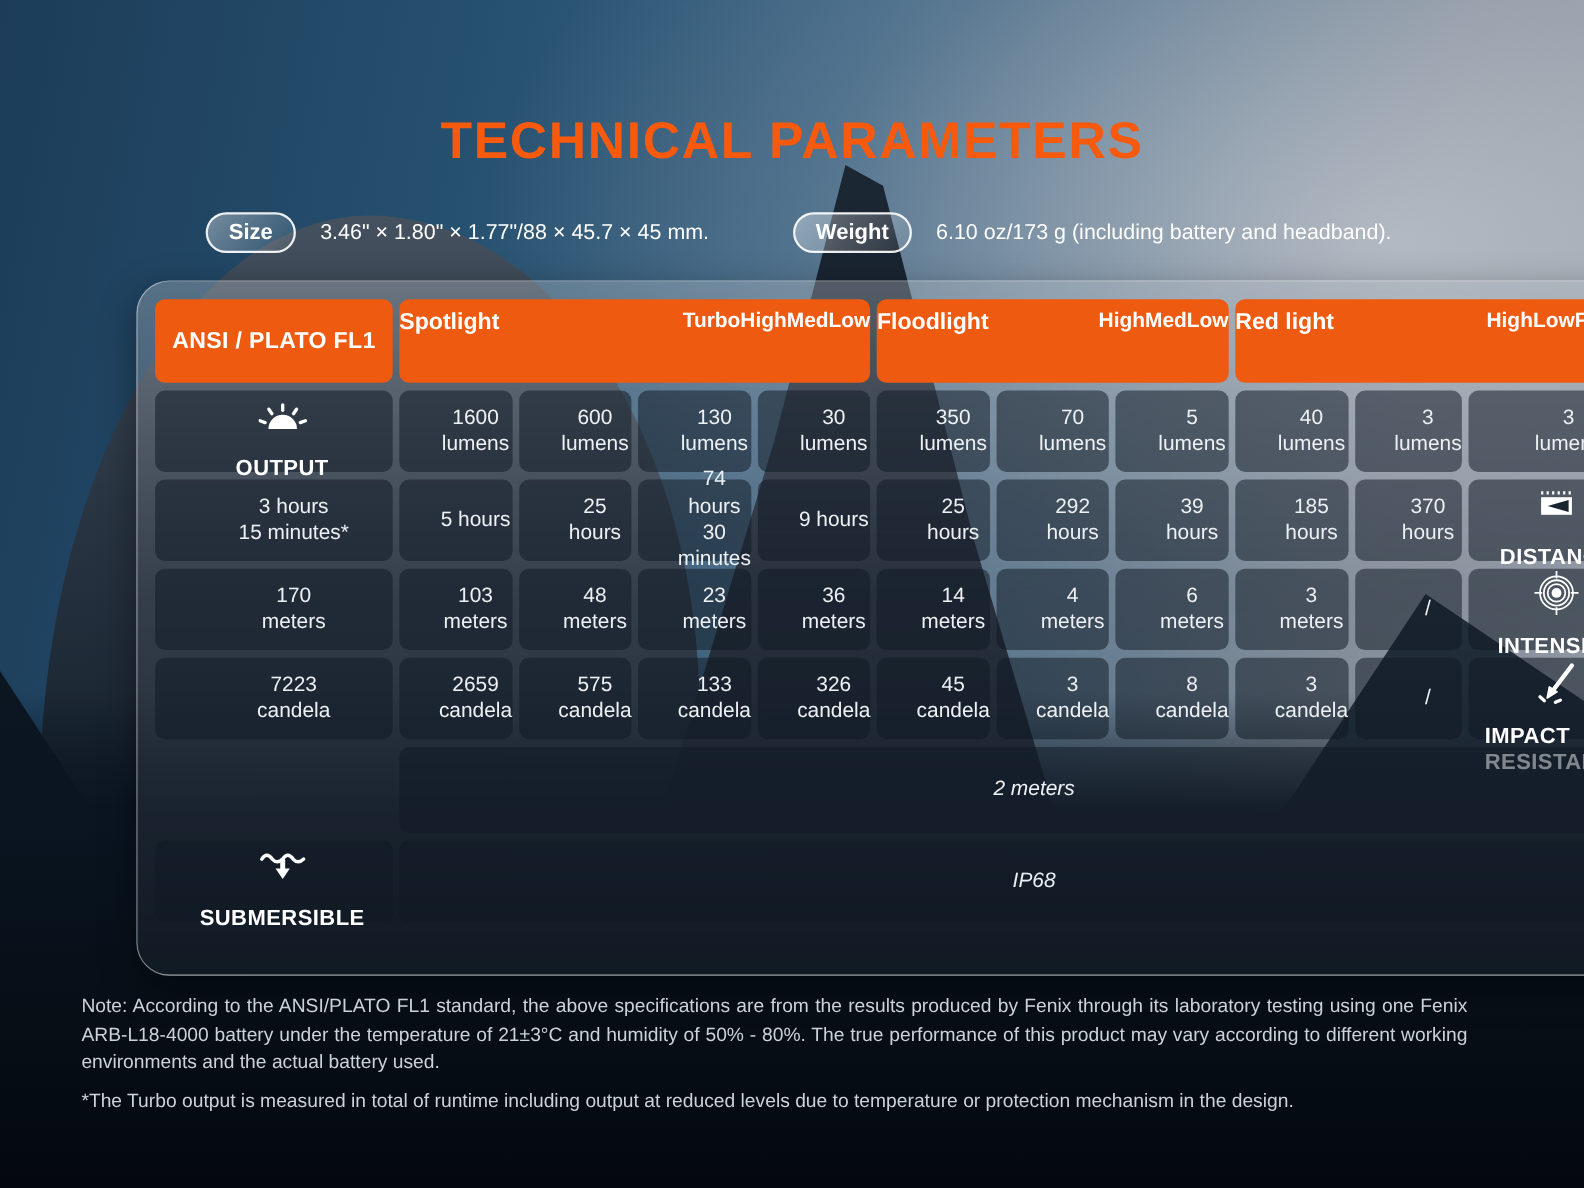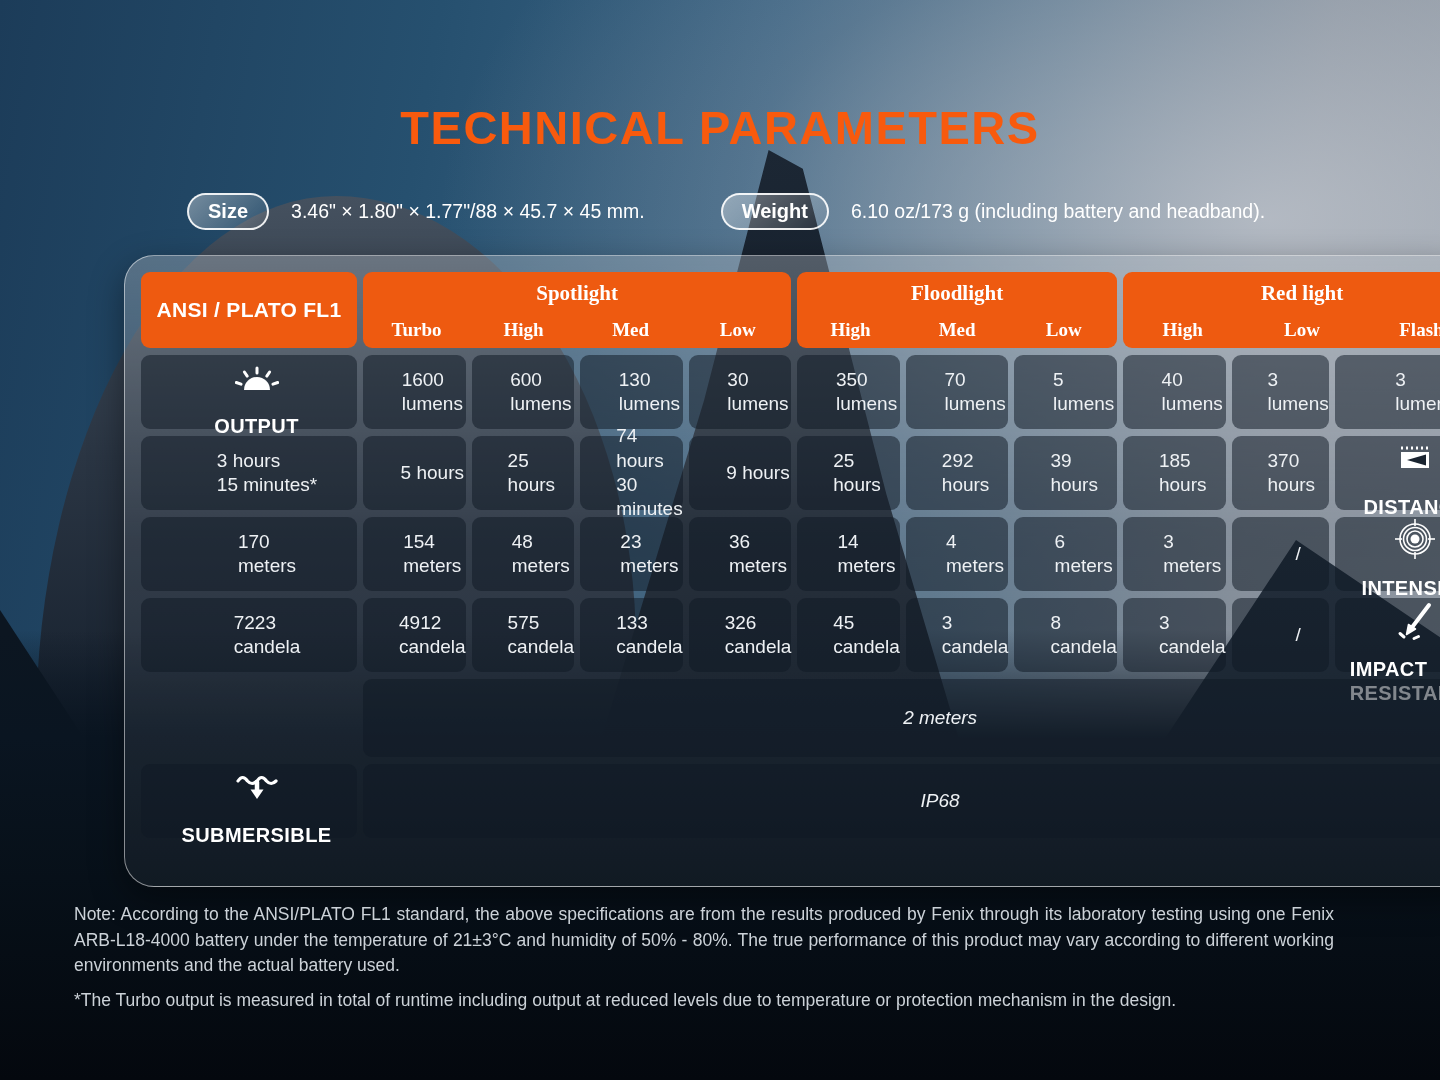--- a/index.html
+++ b/index.html
@@ -64,36 +64,36 @@
     margin:16px;display:grid;
     grid-template-columns:216px repeat(10,1fr);
     grid-template-rows:76px 74px 74px 74px 74px 78px 74px;
     gap:7px 6px;
   }
   .cell{border-radius:9px;box-sizing:border-box;}
   .corner{
     background:#ee5a10;display:flex;align-items:center;justify-content:center;
     color:#fff;font-weight:bold;font-size:21px;letter-spacing:0.3px;
   }
-  .group{background:#ee5a10;display:flex;flex-direction:column;justify-content:space-between;
-    padding:9px 0 7px;color:#fff;font-family:Liberation Serif, serif;}
+  .group{background:#ee5a10;display:flex;flex-direction:row;justify-content:space-between;
+    padding:9px 0 7px;color:#fff;}
   .g4{grid-column:span 4;}
   .g3{grid-column:span 3;}
   .gtitle{text-align:center;font-weight:bold;font-size:21px;}
   .gmodes{display:flex;}
   .gmodes span{flex:1;text-align:center;font-weight:bold;font-size:19px;}
   .rowlabel{
     background:rgba(15,24,36,0.52);display:flex;align-items:center;gap:15px;
     padding-left:15px;color:#fff;font-weight:bold;font-size:20px;letter-spacing:0.4px;flex-direction:column;
   }
   .rowlabel .ltext{max-width:152px;line-height:1.2;}
   .icon{width:44px;height:44px;flex:0 0 44px;display:flex;align-items:center;justify-content:center;}
   .val{
     background:rgba(15,24,36,0.52);display:flex;align-items:center;justify-content:center;
-    color:#eef1f4;font-size:19px;line-height:1.28;white-space:pre-line;padding-left:36px;
+    text-align:center;color:#eef1f4;font-size:19px;line-height:1.28;white-space:pre-line;padding-left:36px;
   }
   .span10{grid-column:2 / -1;font-style:italic;}
   
   .notes{position:absolute;left:74px;top:902px;width:1260px;color:#ccd2d8;font-size:17.5px;line-height:1.46;}
   .notes .p1{text-align:justify;margin:0;}
   .notes .p2{margin:9px 0 0 0;}
 </style>
 </head>
 <body>
 
@@ -201,21 +201,21 @@
         <svg width="44" height="44" viewBox="0 0 44 44">
           <line x1="8" y1="12" x2="36" y2="12" stroke="#fff" stroke-width="3" stroke-dasharray="2 3"></line>
           <rect x="8" y="16" width="28" height="16" fill="#fff"></rect>
           <path d="M33 18.5 L14 24 L33 29.5 z" fill="#1a2430"></path>
         </svg>
       </span>
       <span class="ltext">DISTANCE</span>
     </div>
     <div class="cell val">170
 meters</div>
-    <div class="cell val">154
+    <div class="cell val">103
 meters</div>
     <div class="cell val">48
 meters</div>
     <div class="cell val">23
 meters</div>
     <div class="cell val">36
 meters</div>
     <div class="cell val">14
 meters</div>
     <div class="cell val">4
@@ -236,21 +236,21 @@
           <line x1="22" y1="2" x2="22" y2="9" stroke-width="1.6"></line>
           <line x1="22" y1="35" x2="22" y2="42" stroke-width="1.6"></line>
           <line x1="2" y1="22" x2="9" y2="22" stroke-width="1.6"></line>
           <line x1="35" y1="22" x2="42" y2="22" stroke-width="1.6"></line>
         </svg>
       </span>
       <span class="ltext">INTENSITY</span>
     </div>
     <div class="cell val">7223
 candela</div>
-    <div class="cell val">4912
+    <div class="cell val">2659
 candela</div>
     <div class="cell val">575
 candela</div>
     <div class="cell val">133
 candela</div>
     <div class="cell val">326
 candela</div>
     <div class="cell val">45
 candela</div>
     <div class="cell val">3

